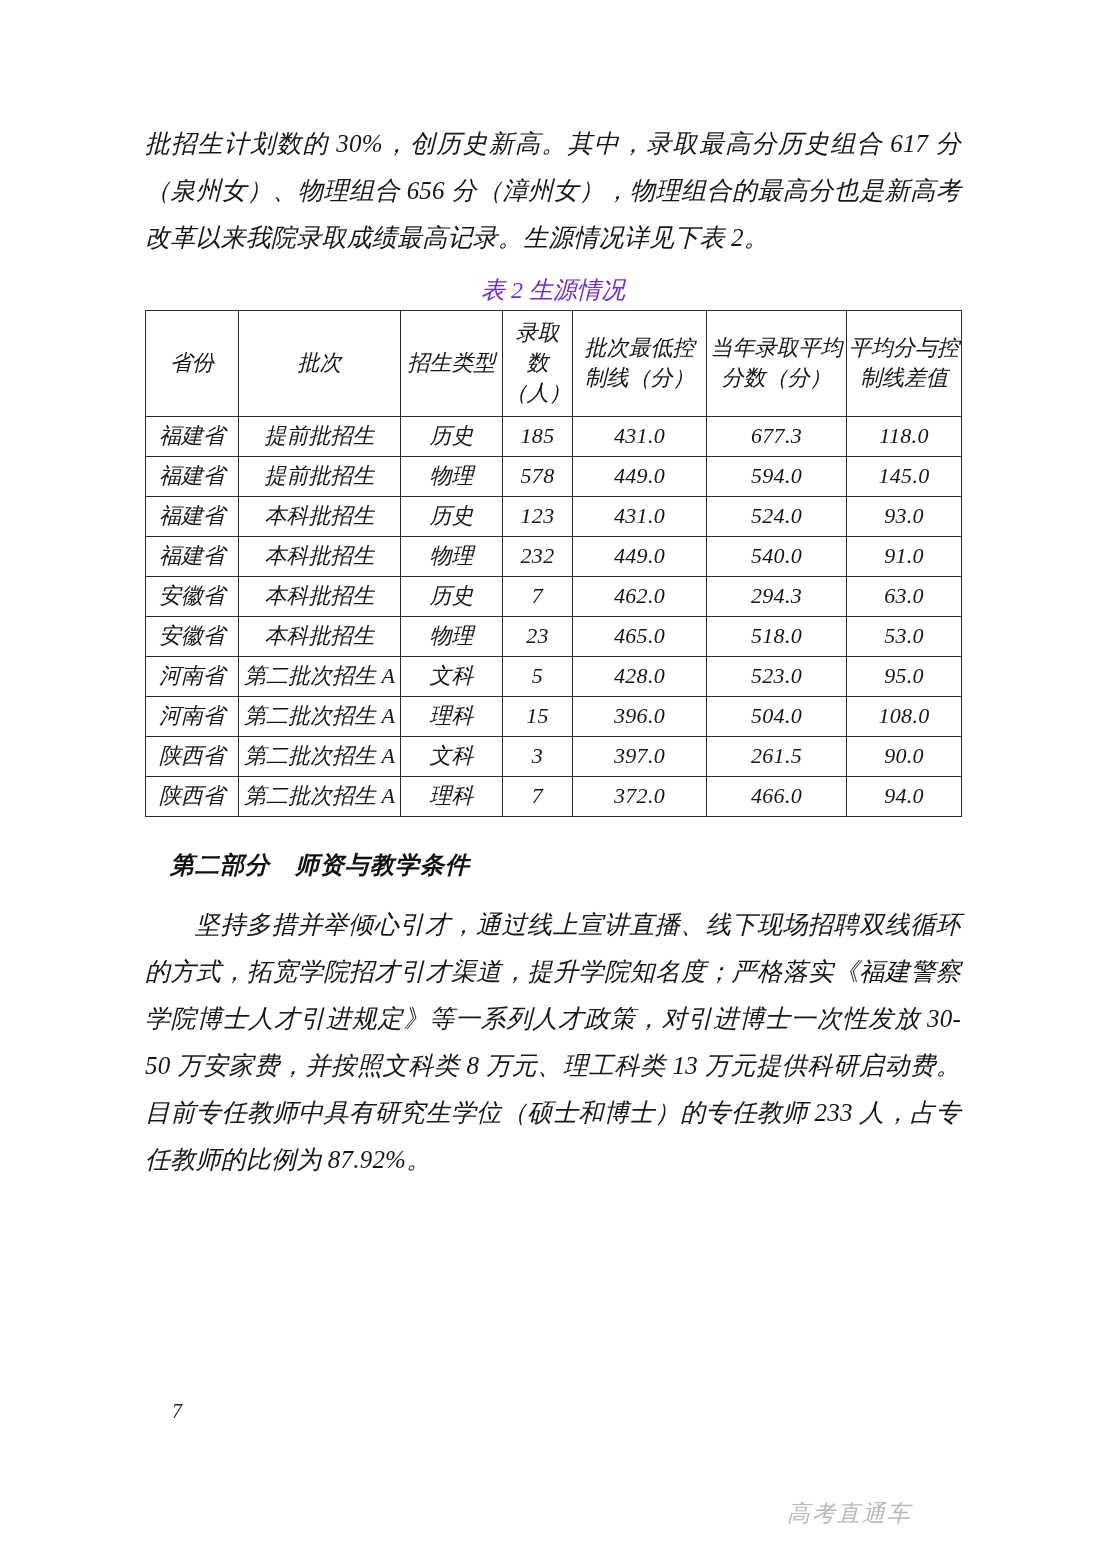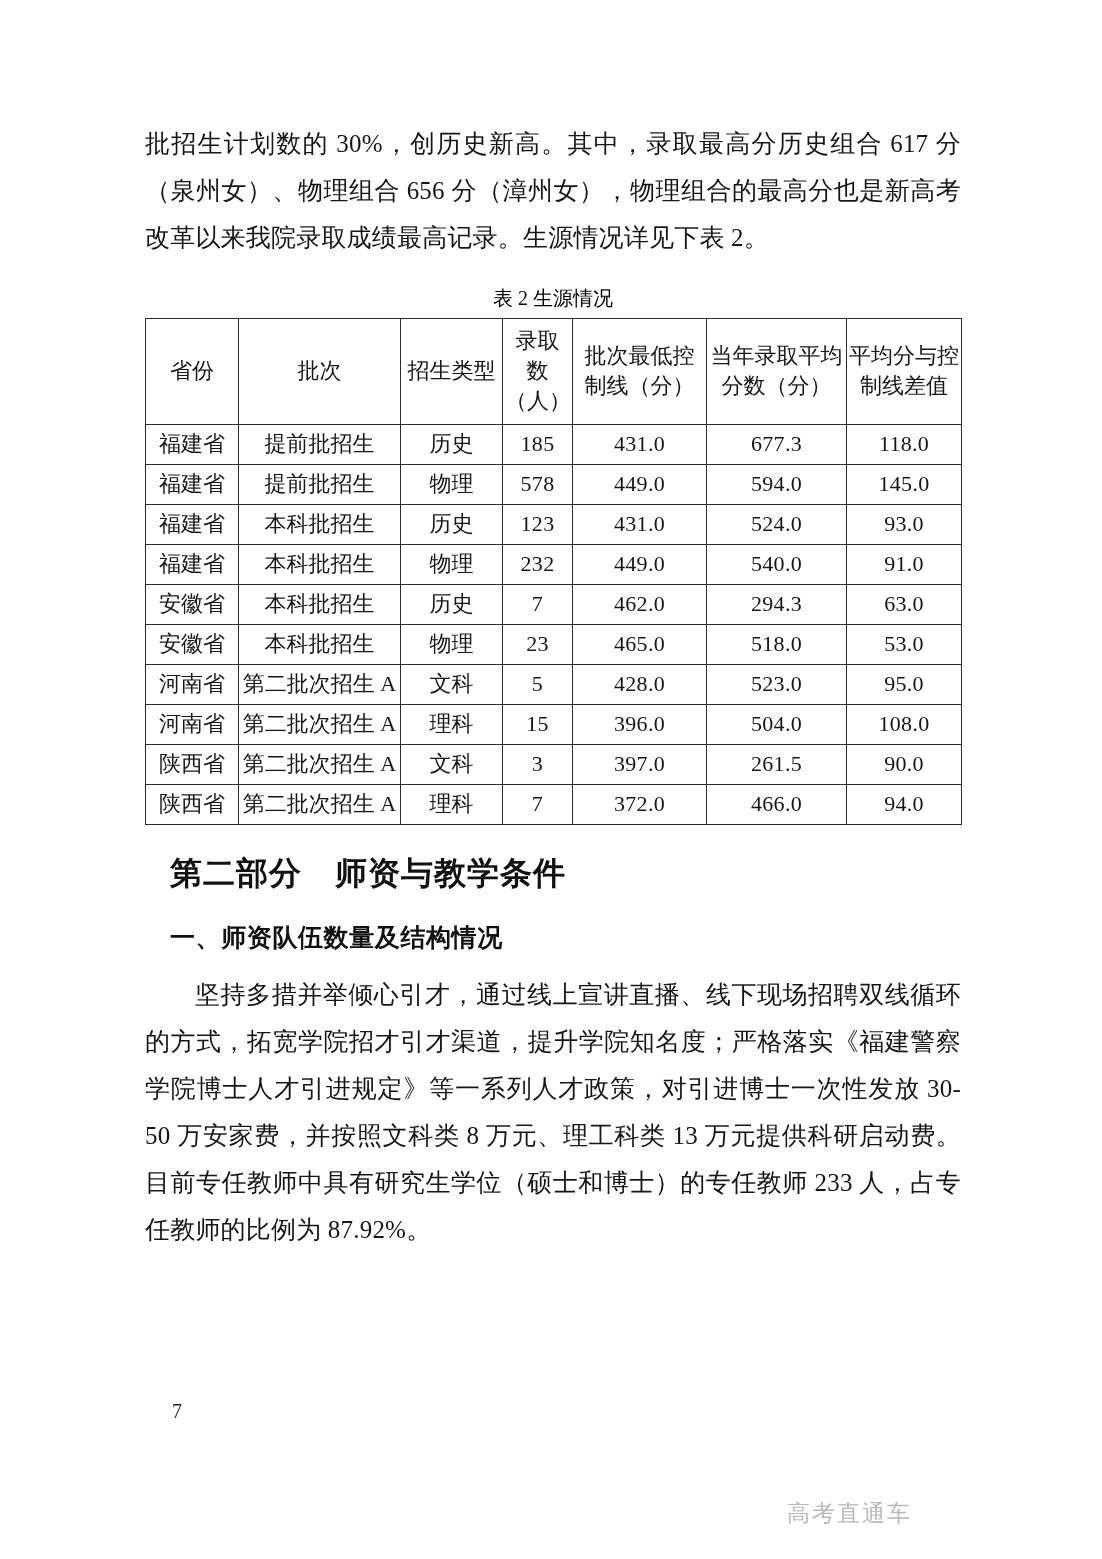--- a/index.html
+++ b/index.html
@@ -16,20 +16,21 @@
     overflow: hidden;
   }
 
   .page {
     position: absolute;
     left: 0;
     top: 0;
     width: 944px;
     height: 1559px;
     background: #ffffff;
+    font-style: italic;
   }
 
   .content {
     position: absolute;
     left: 145px;
     top: 120px;
     width: 816px;
   }
 
   
@@ -44,25 +45,25 @@
   }
   p.indent {
     text-indent: 50px;
   }
   p.para-gap {
     margin-top: 14px;
   }
 
   
   .table-caption {
-    margin: 20px 0 3px 0;
+    margin: 12px 0 3px 0;
     text-align: center;
-    font-size: 20px;
+    font-size: 24px;
     line-height: 34px;
-    color: #000000;
+    color: #6d28d9;
   }
 
   
   table.src-table {
     border-collapse: collapse;
     width: 816px;
     table-layout: fixed;
     margin: 0;
   }
   table.src-table th,
@@ -96,21 +97,21 @@
   .num {
     font-family: "Liberation Sans", sans-serif;
     font-size: 21px;
     letter-spacing: 0.3px;
   }
 
   
   h2.part-heading {
     margin: 26px 0 0 0;
     font-family: "Liberation Sans", "DejaVu Sans", sans-serif;
-    font-size: 32px;
+    font-size: 24px;
     font-weight: bold;
     line-height: 44px;
     letter-spacing: 1px;
     color: #111111;
     text-indent: 25px;
   }
   h3.sub-heading {
     margin: 22px 0 0 0;
     font-family: "Liberation Sans", "DejaVu Sans", sans-serif;
     font-size: 25px;
@@ -283,21 +284,20 @@
             <td class="num">7</td>
             <td class="num">372.0</td>
             <td class="num">466.0</td>
             <td class="num">94.0</td>
           </tr>
         </tbody>
     </table>
 
     <h2 class="part-heading">第二部分　师资与教学条件</h2>
 
-    <h3 class="sub-heading">一、师资队伍数量及结构情况</h3>
 
     <p class="body-text indent para-gap">坚持多措并举倾心引才，通过线上宣讲直播、线下现场招聘双线循环的方式，拓宽学院招才引才渠道，提升学院知名度；严格落实《福建警察学院博士人才引进规定》等一系列人才政策，对引进博士一次性发放 30-50 万安家费，并按照文科类 8 万元、理工科类 13 万元提供科研启动费。目前专任教师中具有研究生学位（硕士和博士）的专任教师 233 人，占专任教师的比例为 87.92%。</p>
 
   </div>
 
   <div class="page-number">7</div>
   <div class="watermark">高考直通车</div>
 </div>
 
 </body></html>

